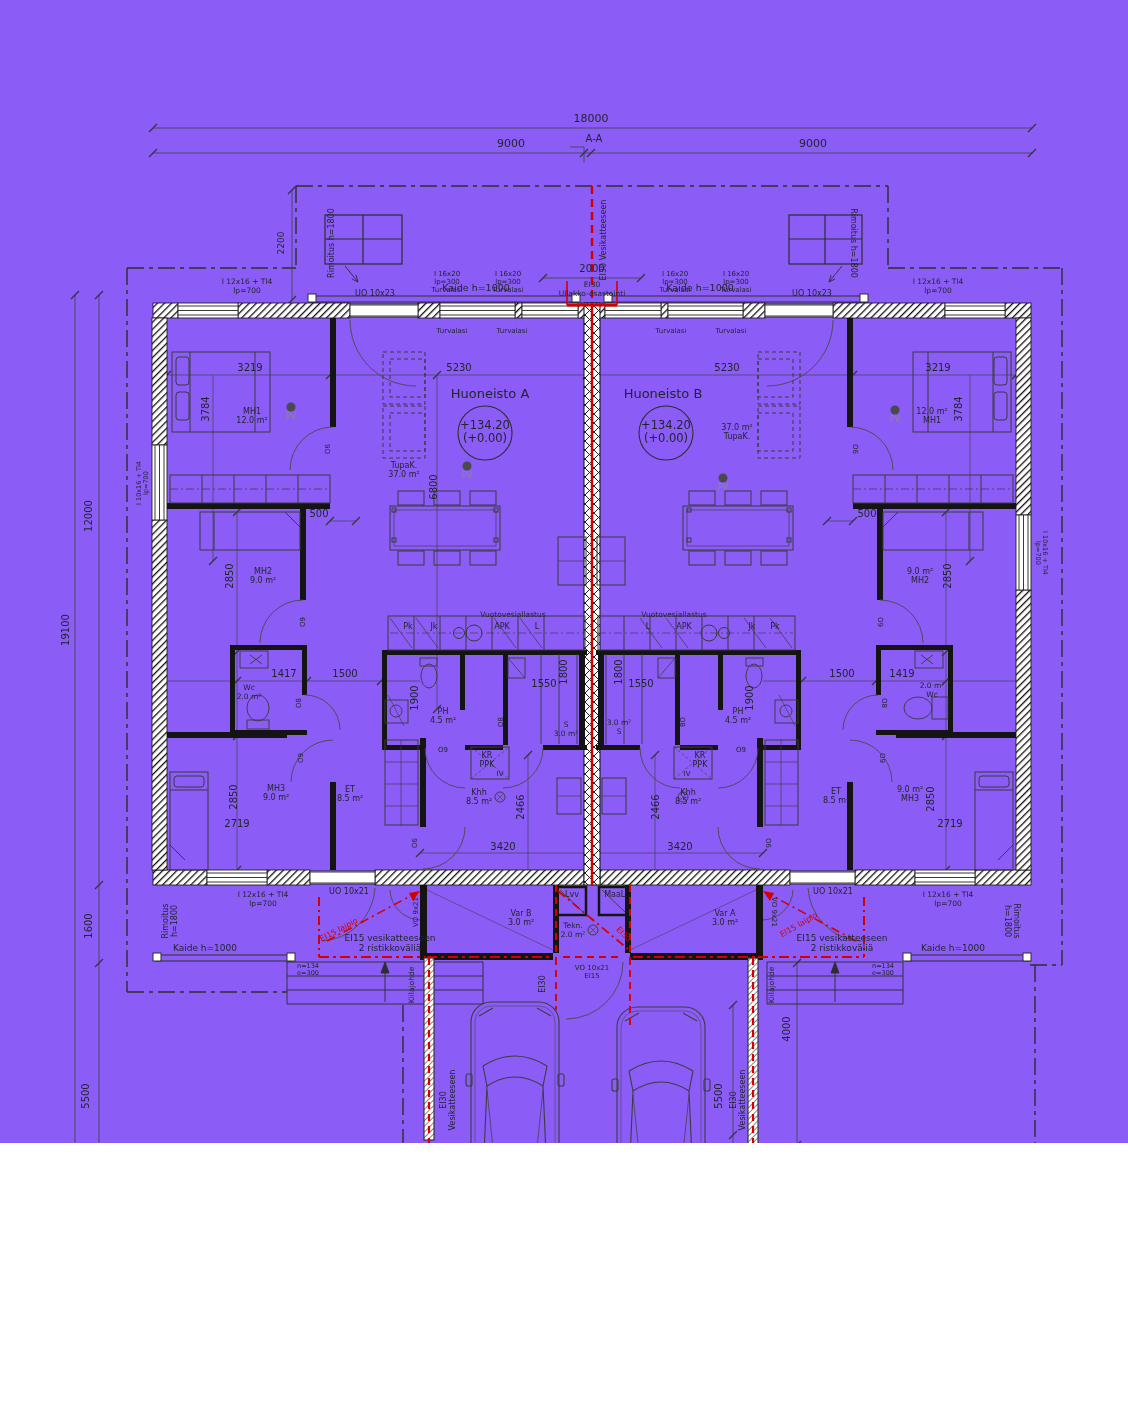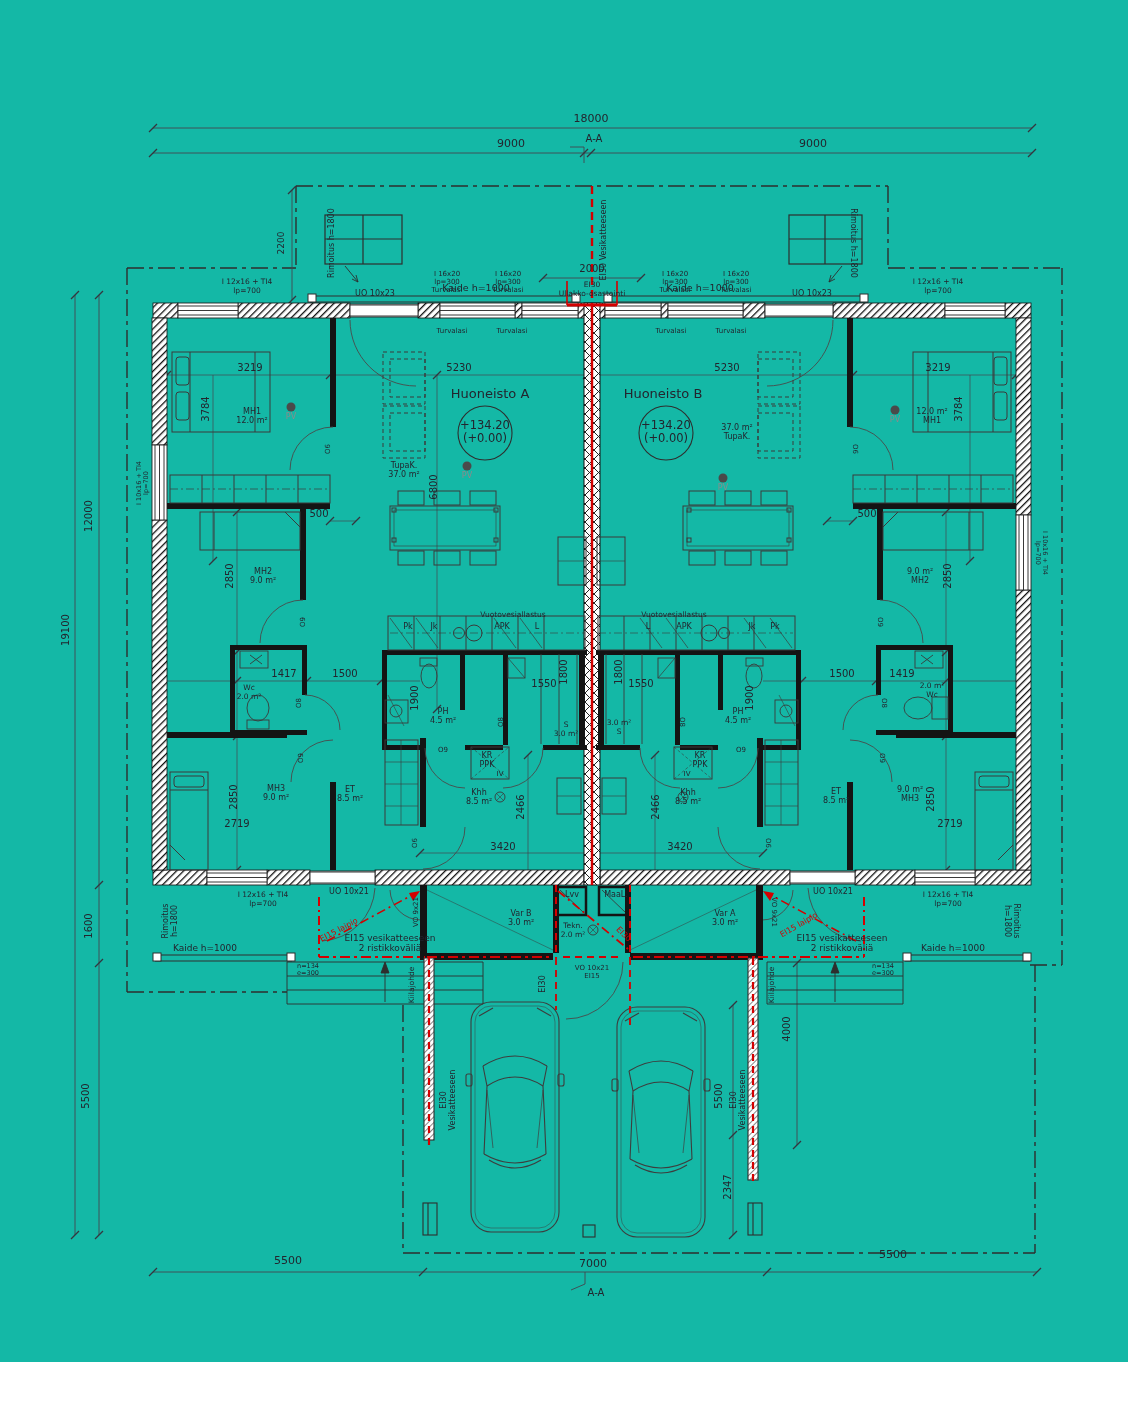--- a/index.html
+++ b/index.html
@@ -1,16 +1,16 @@
 <!DOCTYPE html>
 <html><head>
 <meta charset="utf-8">
 <style>
   html,body{margin:0;padding:0;background:#fff;}
-  .page{position:relative;width:1128px;height:1362px;background:#14b8a6;overflow:hidden;}
+  .page{position:relative;width:1128px;height:1143px;background:#8b5cf6;overflow:hidden;}
   svg{display:block;}
   svg text{font-family:"DejaVu Sans","Liberation Sans",sans-serif;}
 </style>
 </head>
 <body>
 
 <div class="page">
 <svg width="1128" height="1410" viewBox="0 0 1128 1410" xmlns="http://www.w3.org/2000/svg">
   <defs>
     <pattern id="wallHatch" width="5" height="5" patternUnits="userSpaceOnUse" patternTransform="rotate(45)">

